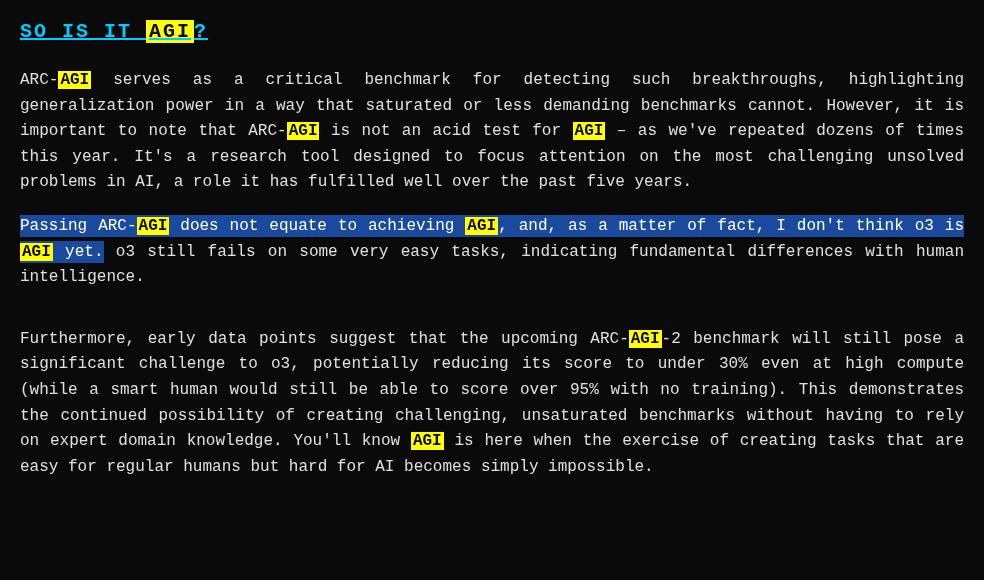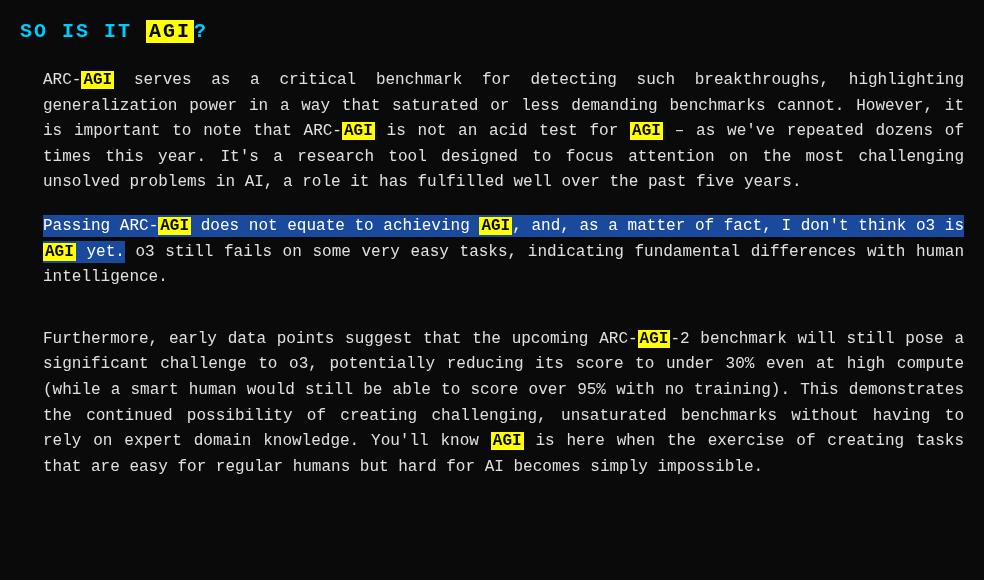--- a/index.html
+++ b/index.html
@@ -19,33 +19,33 @@
       min-height: 580px;
     }
 
     .heading {
       font-size: 20px;
       font-weight: bold;
       color: #00ccff;
       letter-spacing: 2px;
       margin-bottom: 20px;
       text-transform: uppercase;
+      text-decoration: underline;
     }
 
     .heading .highlight-box {
       background-color: #ffff00;
       color: #0a0a0a;
       padding: 0 3px;
       font-weight: bold;
     }
 
     .paragraph {
       margin-bottom: 18px;
       text-align: justify;
-      margin-left: 23px;
     }
 
     .agi-highlight {
       background-color: #ffff00;
       color: #0a0a0a;
       padding: 0 2px;
       font-weight: bold;
     }
 
     .blue-highlight-block {

